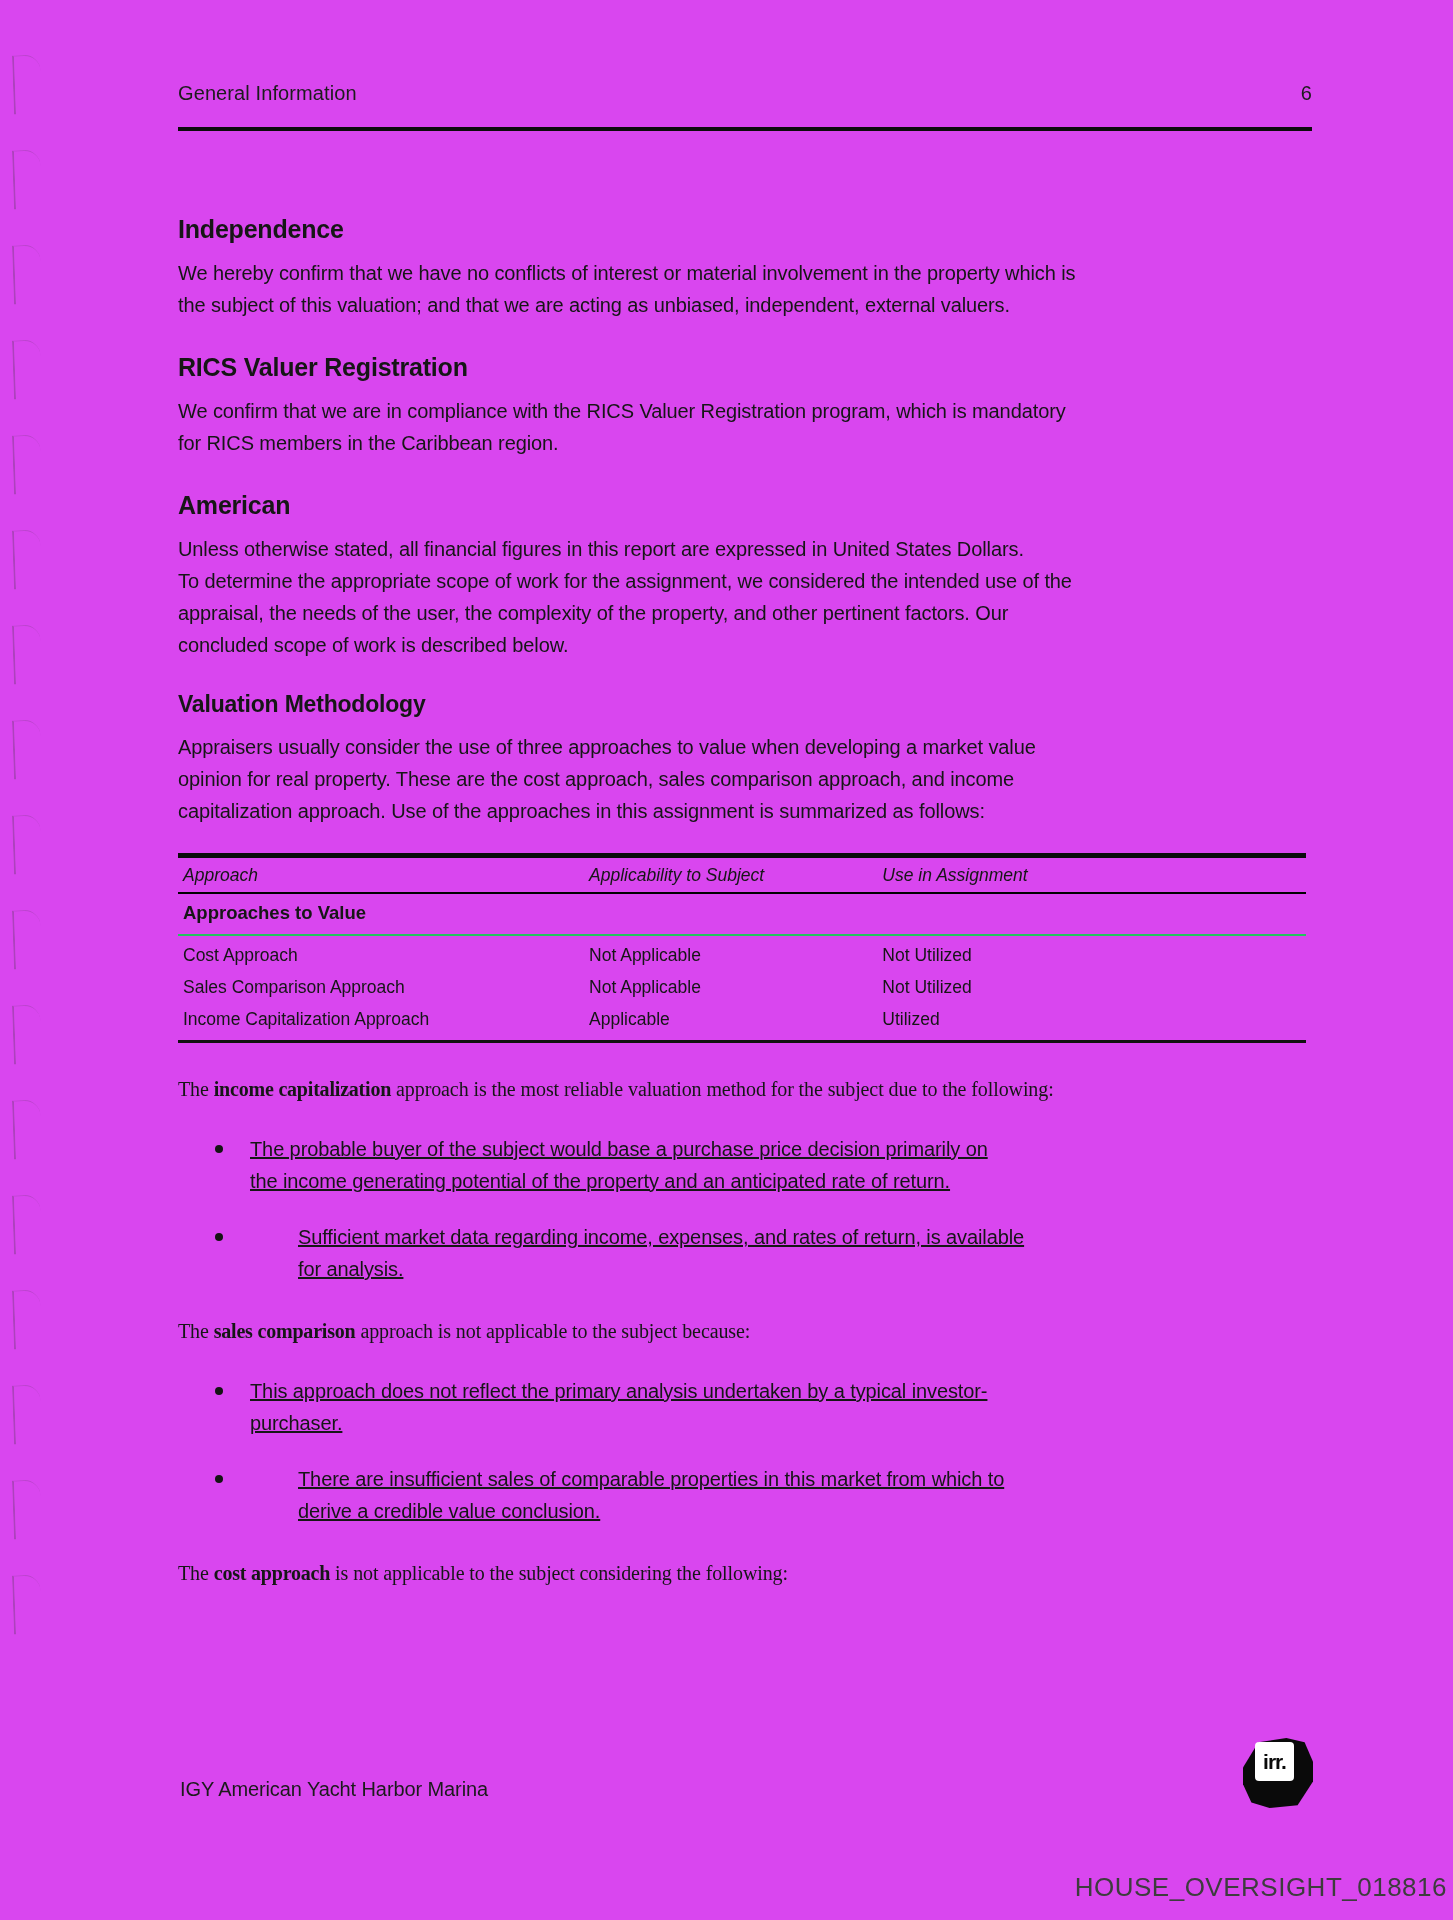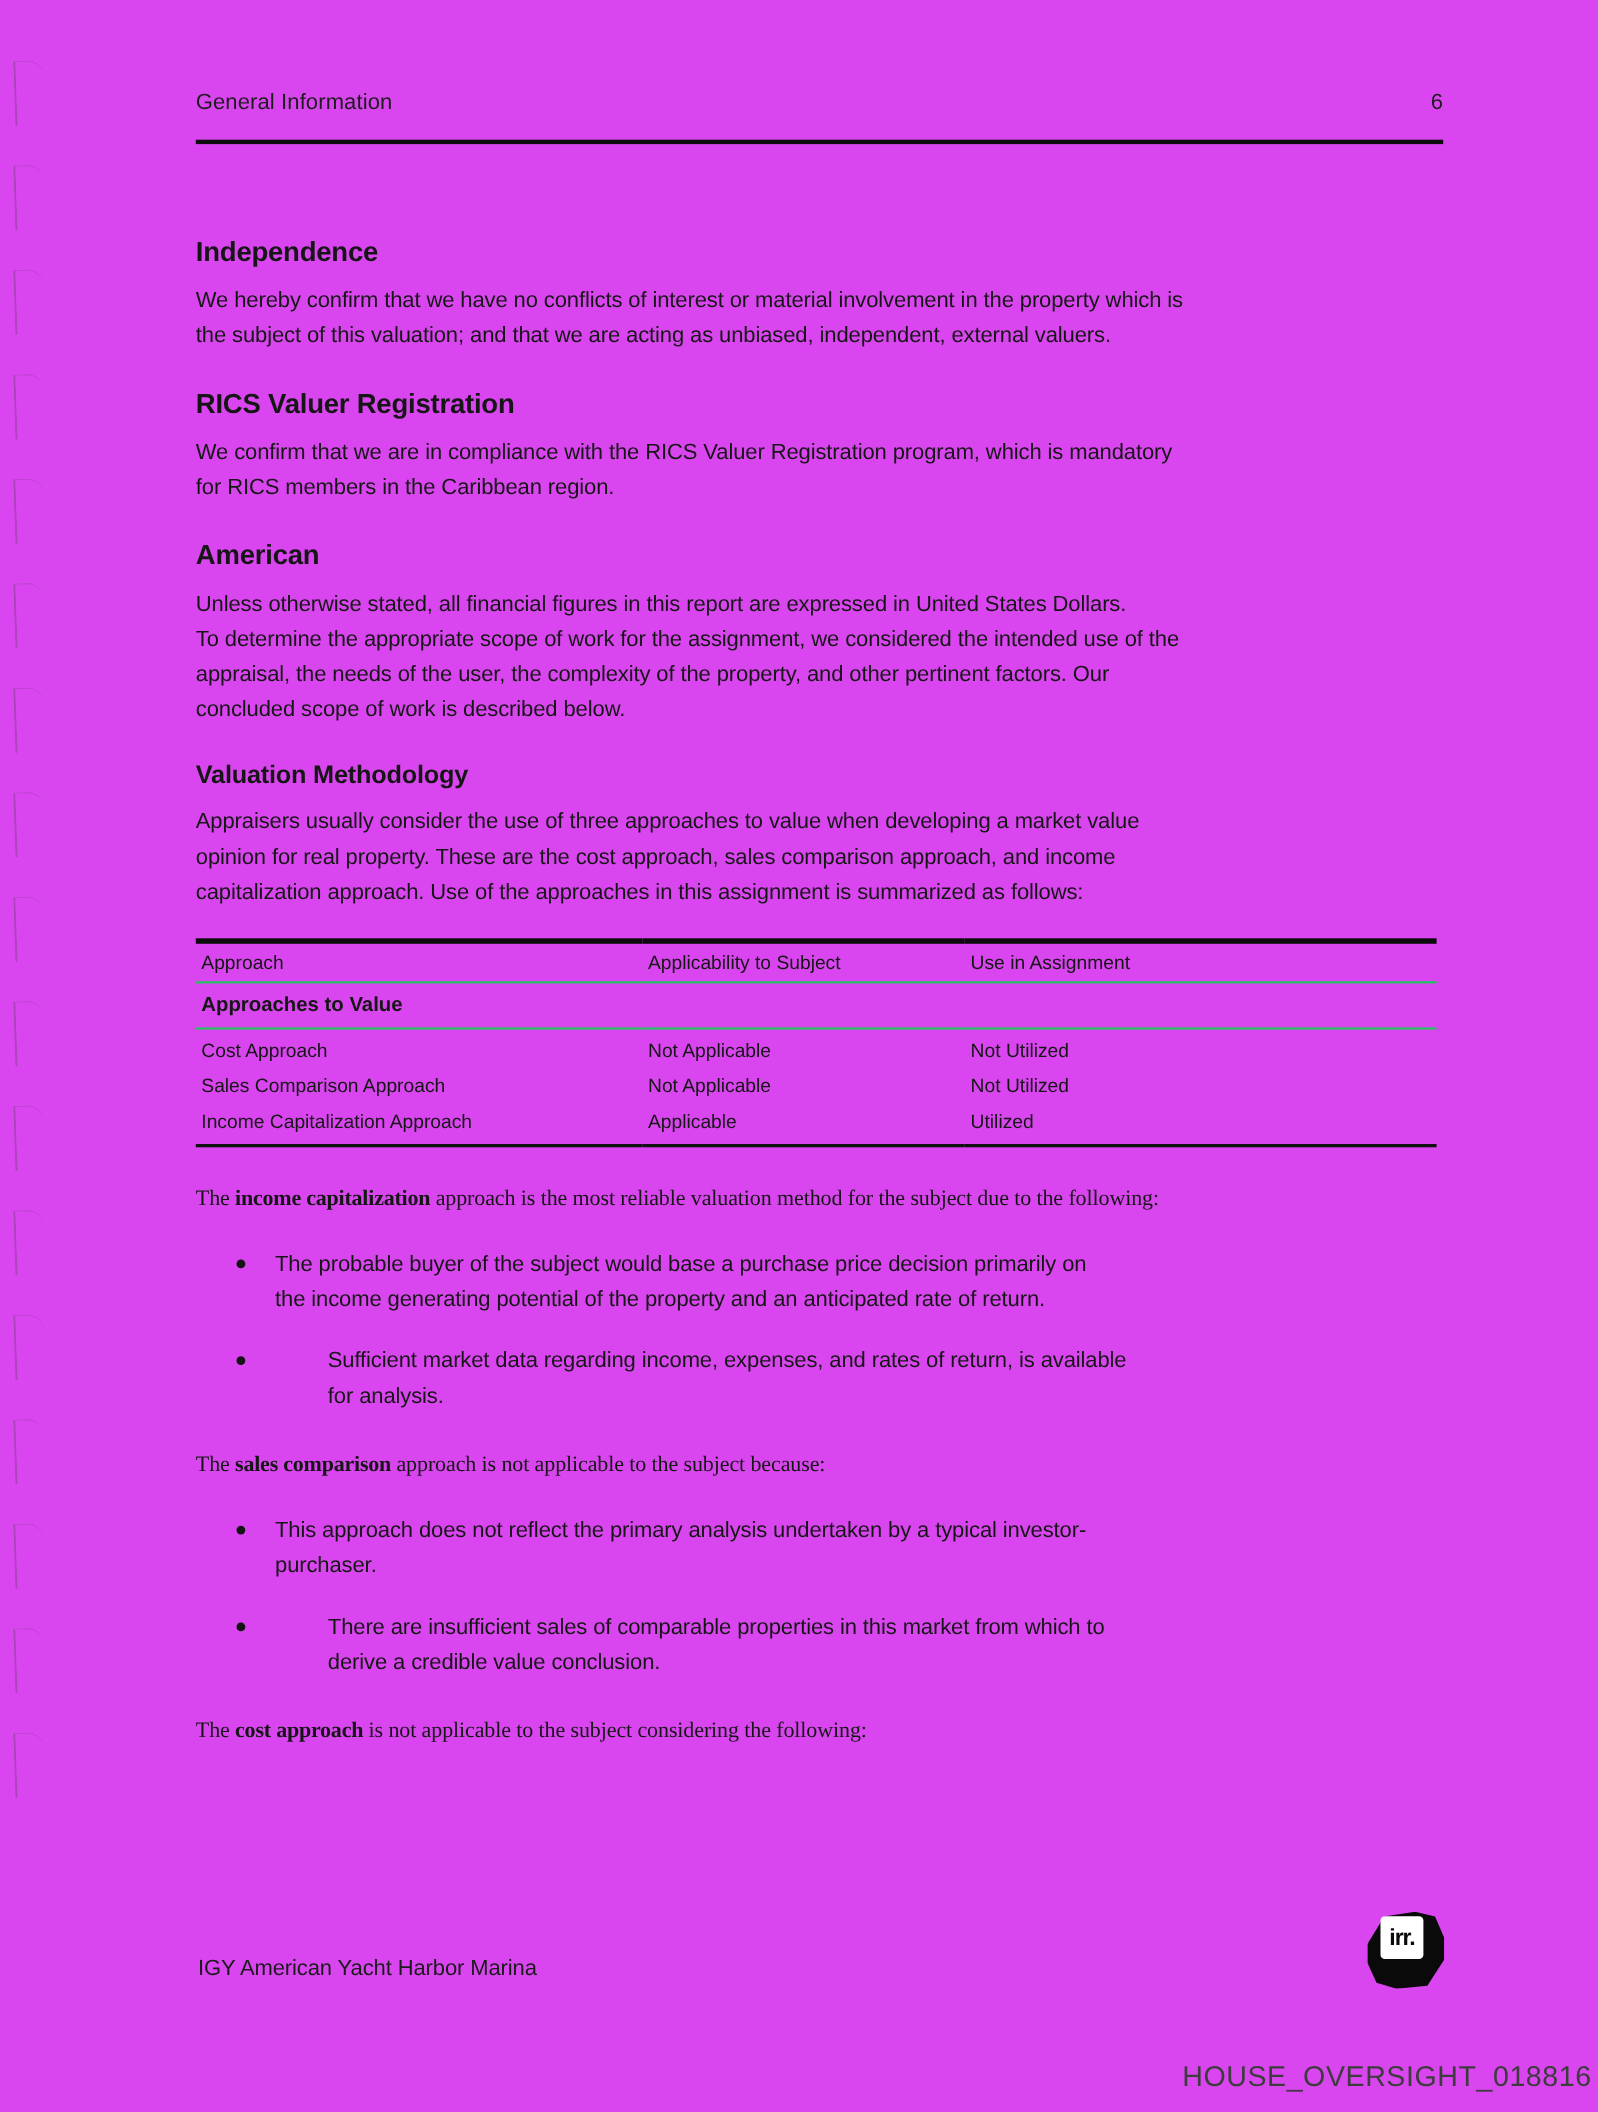--- a/index.html
+++ b/index.html
@@ -91,31 +91,33 @@
     line-height: 24px;
   }
   table.approaches .title-cell {
     font-weight: bold;
     font-size: 18.5px;
     padding-top: 8px;
     padding-bottom: 6px;
     border-bottom: 2px solid #22c55e;
   }
   table.approaches thead th {
-    border-bottom: 2px solid #22c55e;
+    border-bottom: 2px solid #000000;
     padding-top: 5px;
     padding-bottom: 5px;
+    font-style: italic;
   }
   table.approaches tbody tr:first-child td { padding-top: 7px; }
   table.approaches tbody tr:last-child td { padding-bottom: 9px; }
   
   ul.bullets {
     list-style: none;
     margin: 28px 0 0 0;
     padding: 0 0 0 37px;
+    text-decoration: underline;
   }
   ul.bullets li {
     display: flex;
     align-items: flex-start;
     margin-bottom: 24px;
     width: 820px;
   }
   ul.bullets li:last-child { margin-bottom: 0; gap: 48px; }
   .dot {
     flex: 0 0 auto;

